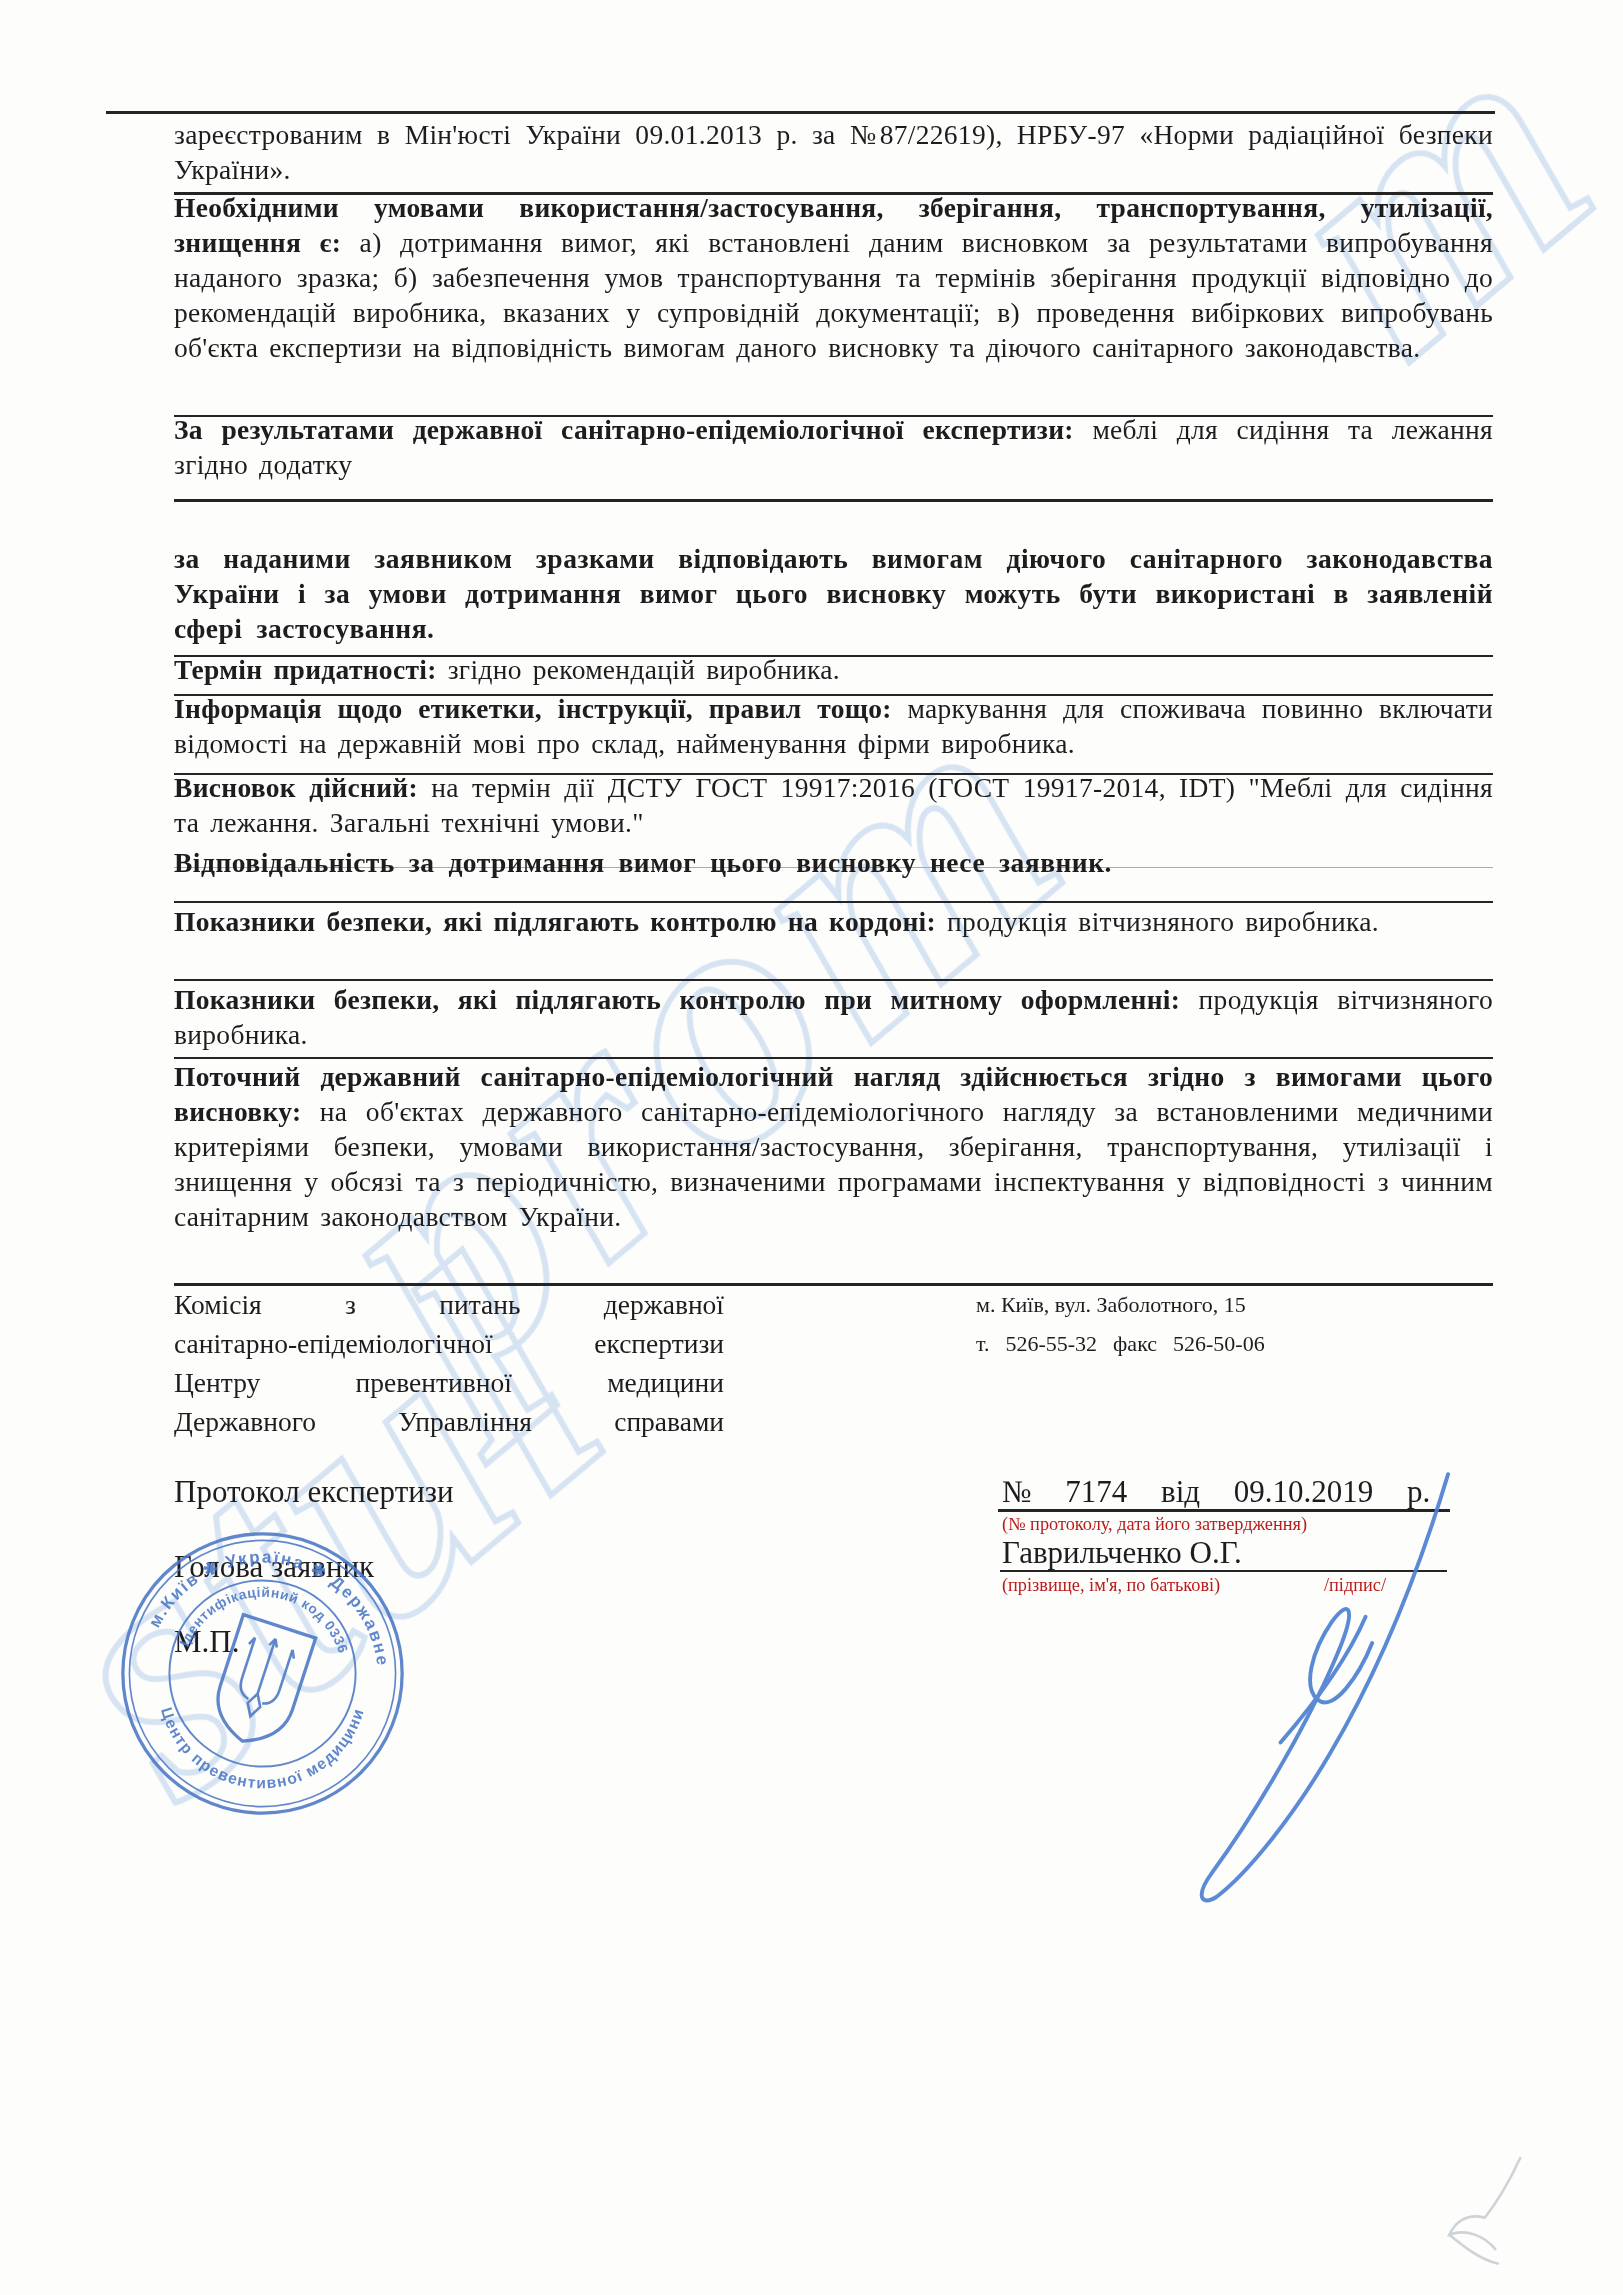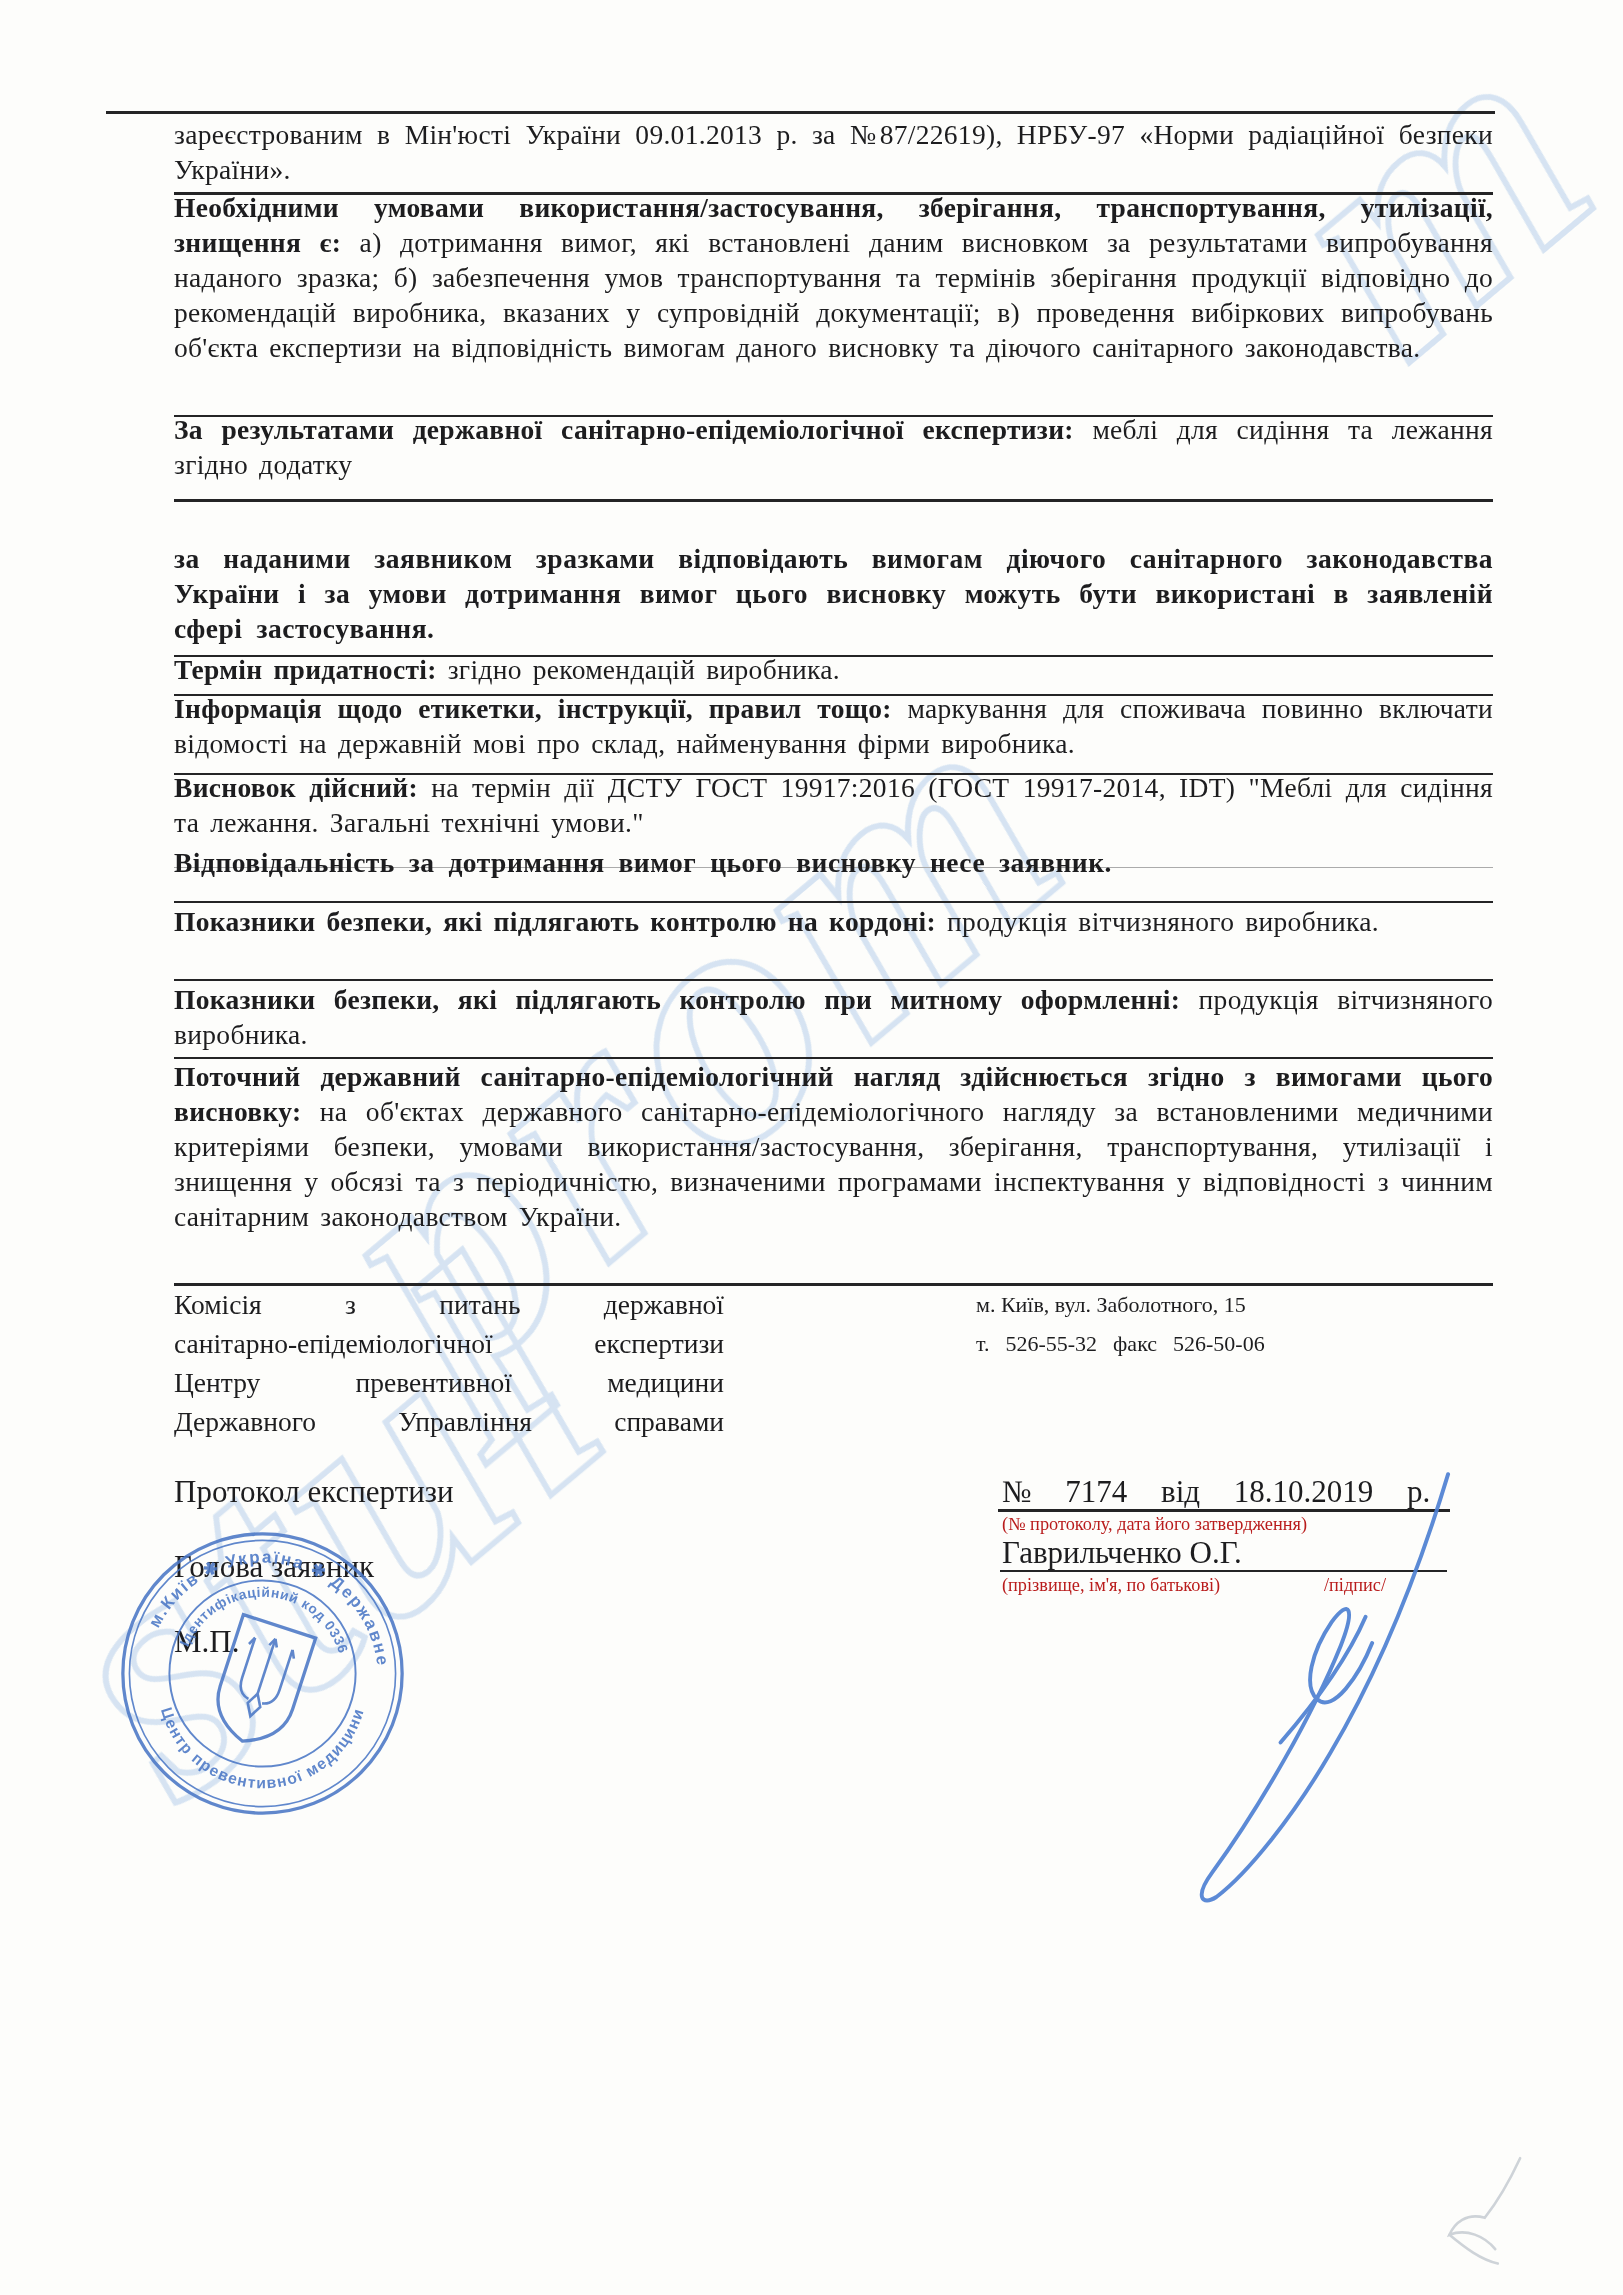--- a/index.html
+++ b/index.html
@@ -85,21 +85,21 @@
     <div class="colline">санітарно-епідеміологічної експертизи</div>
     <div class="colline">Центру превентивної медицини</div>
     <div class="colline">Державного Управління справами</div>
   </div>
   <div class="addr" style="top:1285px">
     <div>м. Київ, вул. Заболотного, 15</div>
     <div style="word-spacing:10.5px">т. 526-55-32 факс 526-50-06</div>
   </div>
 
   <div class="sigtext" style="top:1474px;left:174px">Протокол експертизи</div>
-  <div class="sigtext" style="top:1474px;left:1002px;width:494px;word-spacing:26px">№ 7174 від 18.10.2019 р.</div>
+  <div class="sigtext" style="top:1474px;left:1002px;width:494px;word-spacing:26px">№ 7174 від 09.10.2019 р.</div>
   <div class="rule" style="top:1509px;left:998px;width:452px;height:3.3px"></div>
   <div class="smallcap" style="top:1514px;left:1002px">(№ протоколу, дата його затвердження)</div>
 
   <div class="sigtext" style="top:1535px;left:1002px">Гаврильченко О.Г.</div>
   <div class="rule" style="top:1570px;left:1000px;width:447px;height:2px"></div>
   <div class="smallcap" style="top:1575px;left:1002px">(прізвище, ім'я, по батькові)</div>
   <div class="smallcap" style="top:1575px;left:1324px">/підпис/</div>
 
   <div class="sigtext" style="top:1549px;left:174px">Голова заявник</div>
   <div class="sigtext" style="top:1624px;left:174px">М.П.</div>

